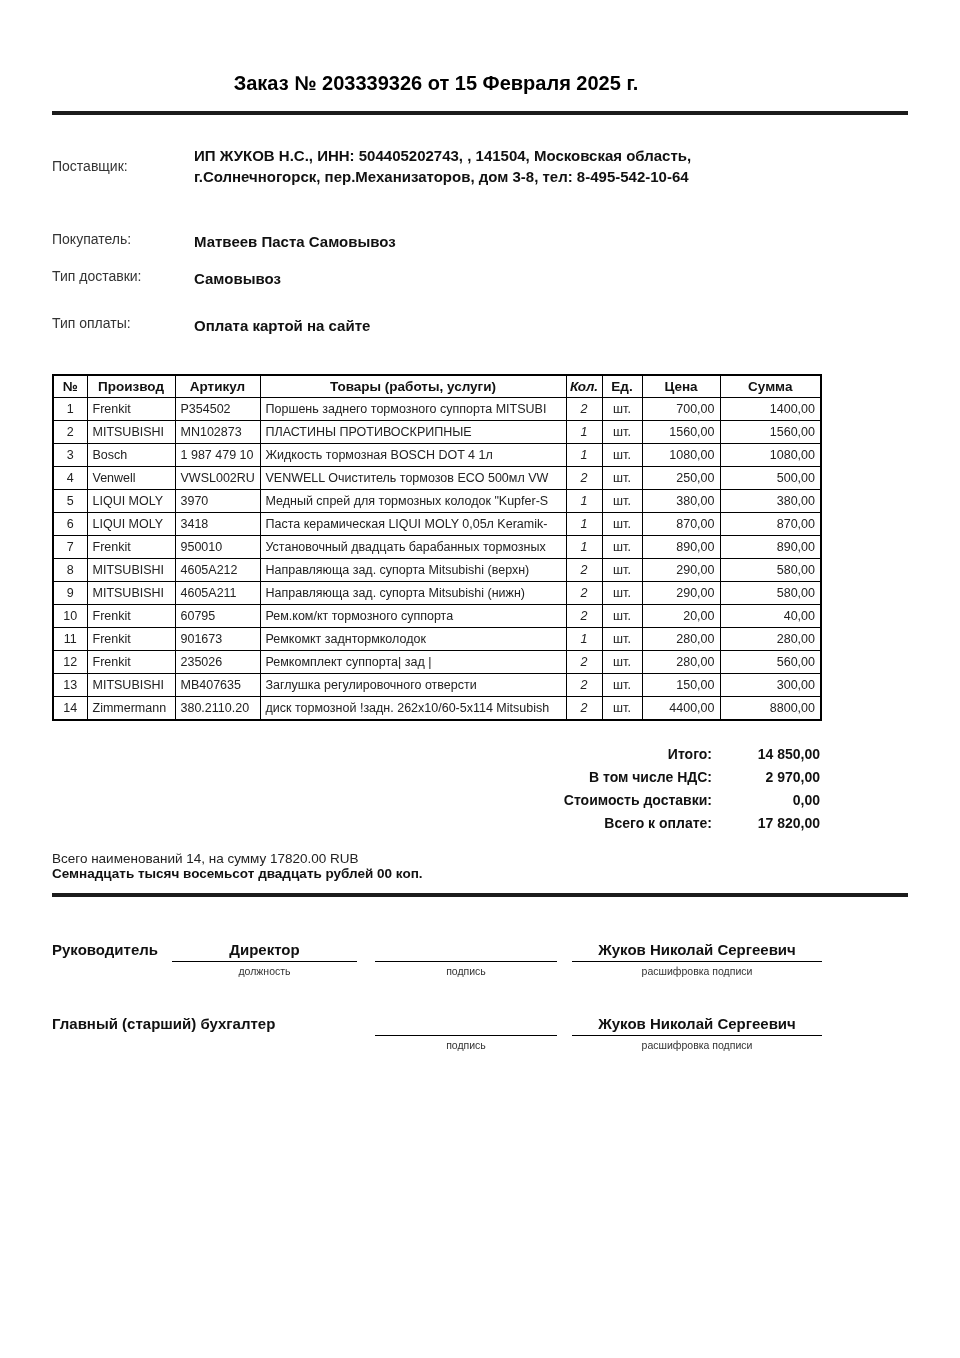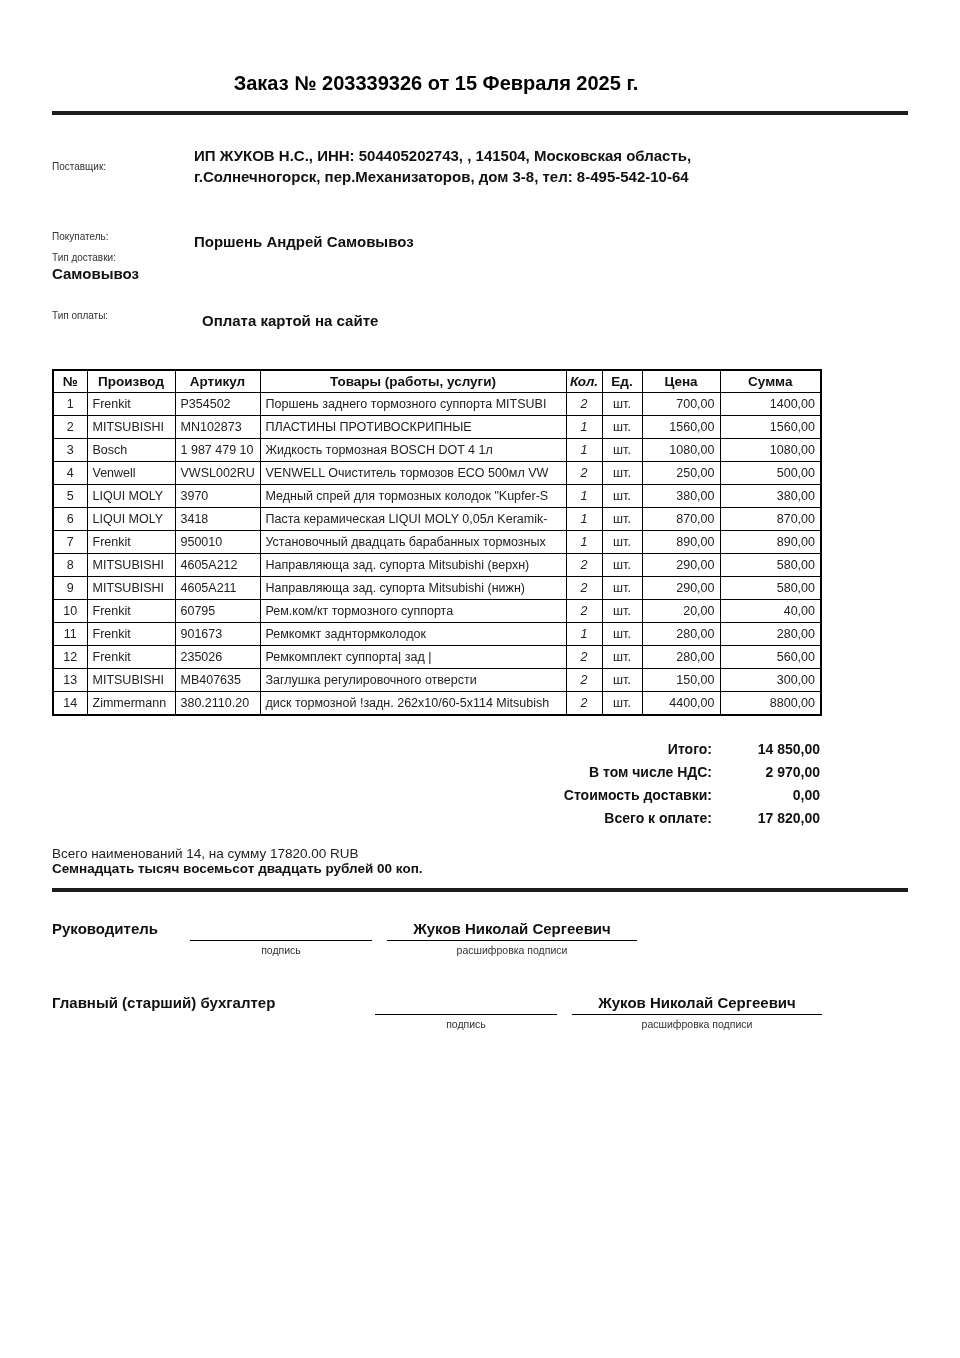--- a/index.html
+++ b/index.html
@@ -7,26 +7,26 @@
   body { font-family:"Liberation Sans", sans-serif; color:#000; }
   .page { width:960px; height:1358px; background:#fff; padding:72px 52px 0 52px; overflow:hidden; }
 
   .title { width:768px; text-align:center; font-size:20px; font-weight:bold; }
   .rule { width:856px; height:4px; background:#1c1c1c; }
   .rule-top { margin-top:16px; }
   .rule-bottom { margin-top:12px; }
 
   .info { margin-top:30px; }
   .info-row { display:flex; }
-  .info-label { width:142px; flex-shrink:0; font-size:10px; color:#333; }
+  .info-label { width:142px; flex-shrink:0; font-size:14px; color:#333; }
   .info-value { font-size:15px; font-weight:bold; max-width:560px; line-height:1.4; color:#111; }
   .supplier-row { align-items:center; }
   .buyer-row { margin-top:44px; }
-  .delivery-row { margin-top:0;flex-direction:column; }
-  .payment-row { margin-top:26px;gap:8px; }
+  .delivery-row { margin-top:16px; }
+  .payment-row { margin-top:26px; }
 
   table.items { margin-top:38px; width:768px; border-collapse:collapse; table-layout:fixed; border:2px solid #000; }
   .items th, .items td { border:1px solid #000; padding:3px 5px; font-size:12.5px; white-space:nowrap; overflow:hidden; color:#222; }
   .items td { height:23px; }
   .items th { font-weight:bold; font-size:13.5px; text-align:center; padding:3px 2px; color:#111; }
   .c0 { width:34px;  text-align:center; }
   .c1 { width:88px;  text-align:left; }
   .c2 { width:85px;  text-align:left; }
   .c3 { width:306px; text-align:left; }
   .c4 { width:36px;  text-align:center;font-style:italic; }
@@ -35,21 +35,21 @@
   .c7 { width:101px; text-align:right; }
 
   .totals { width:768px; margin-top:22px; }
   .totals-row { display:flex; justify-content:flex-end; font-weight:bold; font-size:14px; line-height:23px; color:#111; }
   .totals-label { text-align:right; }
   .totals-value { width:108px; text-align:right; }
 
   .summary { margin-top:16px; font-size:13.5px; color:#222; }
   .amount-words { margin-top:0; font-size:13.5px; font-weight:bold; color:#111; }
 
-  .sig-section { margin-top:28px; }
+  .sig-section { margin-top:44px; }
   .sig-row { display:flex; align-items:baseline; }
   .sig-row-2 { margin-top:38px; }
   .sig-role { font-size:15px; font-weight:bold; color:#111; }
   .r1 { width:120px; }
   .r2 { width:305px; }
   .sig-block { }
   .sig-top { border-bottom:1px solid #000; text-align:center; font-size:15px; font-weight:bold; padding-bottom:3px; color:#111; }
   .sig-top:empty::before { content:"\00a0"; }
   .sig-caption { text-align:center; font-size:10.5px; color:#333; padding-top:3px; }
   .b1 { width:185px; }
@@ -64,21 +64,21 @@
   <h1 class="title">Заказ № 203339326 от 15 Февраля 2025 г.</h1>
   <div class="rule rule-top"></div>
 
   <div class="info">
     <div class="info-row supplier-row">
       <div class="info-label">Поставщик:</div>
       <div class="info-value">ИП ЖУКОВ Н.С., ИНН: 504405202743, , 141504, Московская область, г.Солнечногорск, пер.Механизаторов, дом 3-8, тел: 8-495-542-10-64</div>
     </div>
     <div class="info-row buyer-row">
       <div class="info-label">Покупатель:</div>
-      <div class="info-value">Поршень Андрей  Самовывоз</div>
+      <div class="info-value">Матвеев Паста  Самовывоз</div>
     </div>
     <div class="info-row delivery-row">
       <div class="info-label">Тип доставки:</div>
       <div class="info-value">Самовывоз</div>
     </div>
     <div class="info-row payment-row">
       <div class="info-label">Тип оплаты:</div>
       <div class="info-value">Оплата картой на сайте</div>
     </div>
   </div>
@@ -259,20 +259,24 @@
     </div>
   </div>
 
   <div class="summary">Всего наименований 14, на сумму 17820.00 RUB</div>
   <div class="amount-words">Семнадцать тысяч восемьсот двадцать рублей 00 коп.</div>
   <div class="rule rule-bottom"></div>
 
   <div class="sig-section">
     <div class="sig-row">
       <div class="sig-role r1">Руководитель</div>
+      <div class="sig-block b1">
+        <div class="sig-top">Директор</div>
+        <div class="sig-caption">должность</div>
+      </div>
       <div class="sig-block b2">
         <div class="sig-top"></div>
         <div class="sig-caption">подпись</div>
       </div>
       <div class="sig-block b3">
         <div class="sig-top">Жуков Николай Сергеевич</div>
         <div class="sig-caption">расшифровка подписи</div>
       </div>
     </div>
 

